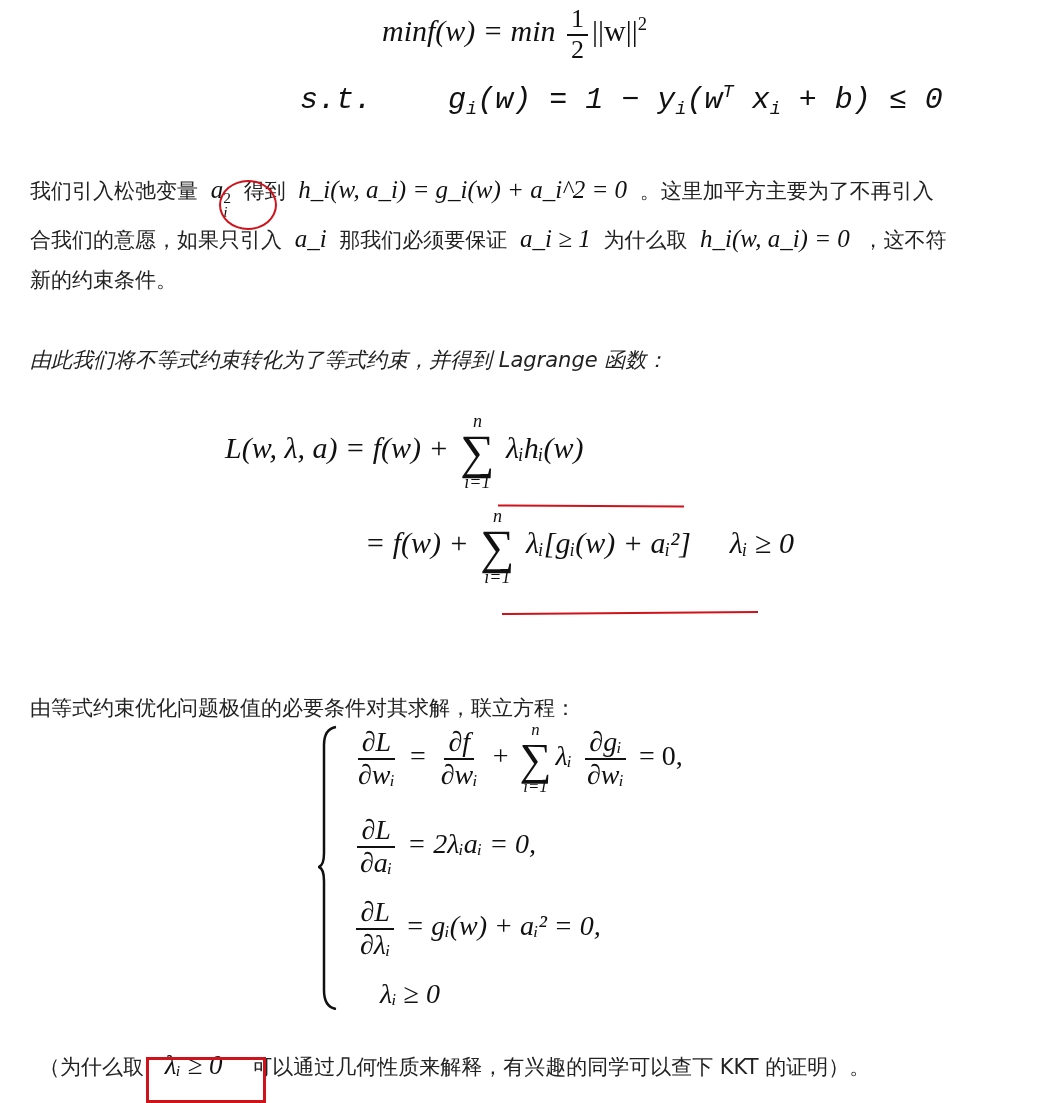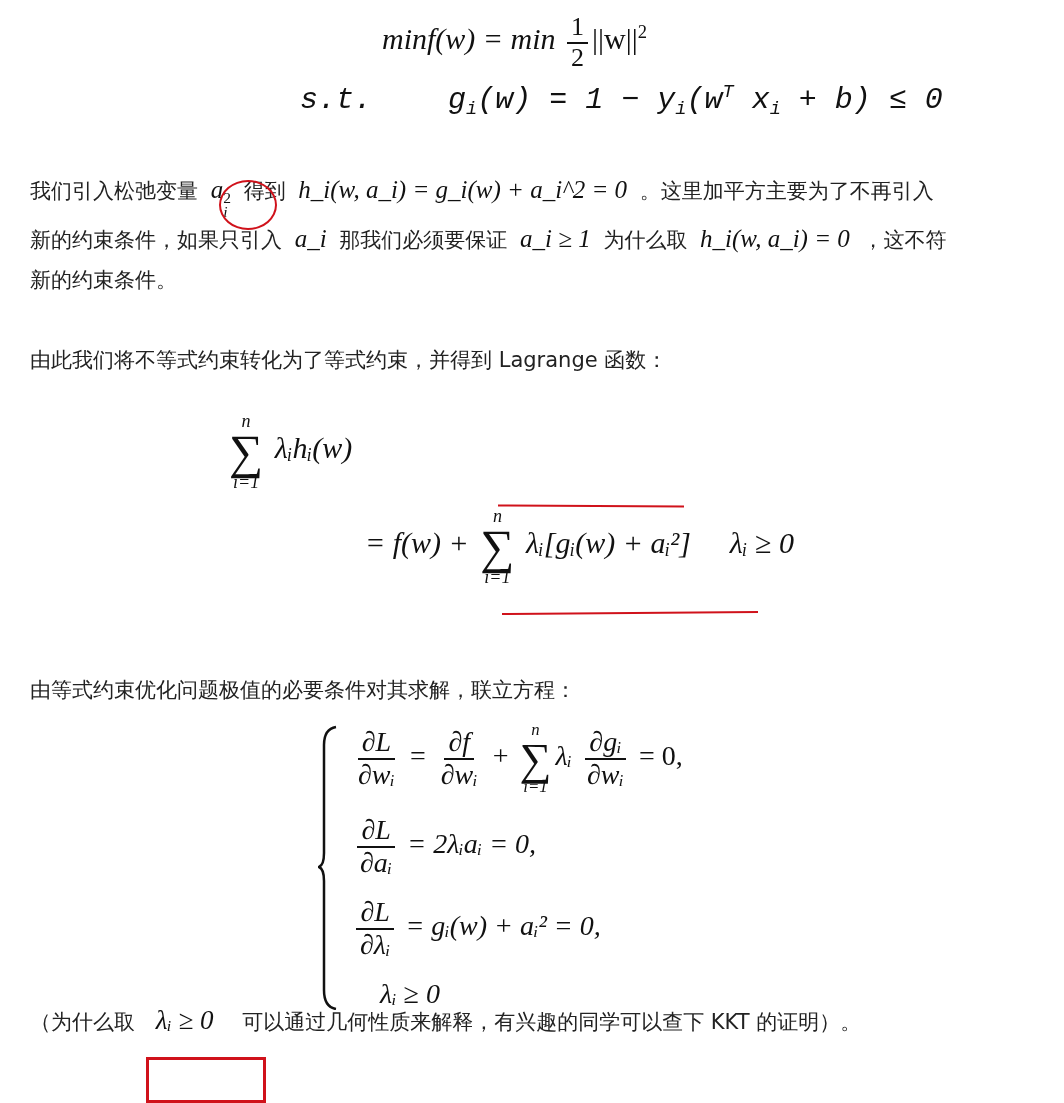--- a/index.html
+++ b/index.html
@@ -20,21 +20,21 @@
   .sum .lim { font-size: 0.6em; line-height: 1em; }
   .inline-math { font-family: "Liberation Serif", "DejaVu Serif", serif; font-style: italic; font-size: 25px; color: #111; margin: 0 6px; }
   .red-circle { position: absolute; border: 2px solid #d0121b; border-radius: 50%; }
   .red-line { position: absolute; height: 2px; background: #d0121b; }
   .red-box { position: absolute; border: 3px solid #d0121b; }
   .brace { position: absolute; left: 318px; top: 725px; width: 20px; height: 285px; }
 </style>
 </head>
 <body>
 
-<div class="eq math" style="left:382px; top:13px;">
+<div class="eq math" style="left:382px; top:5px;">
   <span>minf(w) = min</span>
   <span class="frac rm" style="font-size:26px;">
     <span class="num">1</span>
     <span class="den">2</span>
   </span><span class="rm">||w||</span><span class="sup rm">2</span>
 </div>
 
 <div class="eq math" style="left:300px; top:82px;font-family:Liberation Mono, monospace;">
   <span>s.t.</span>
   <span style="display:inline-block;width:40px;"></span>
@@ -46,35 +46,36 @@
     <span>我们引入松弛变量</span>
     <span class="inline-math"><span>a</span><span class="supsub rm">
           <span>2</span>
           <span style="font-style:italic">i</span>
         </span></span>
     <span>得到</span>
     <span class="inline-math">h_i(w, a_i) = g_i(w) + a_i^2 = 0</span>
     <span>。这里加平方主要为了不再引入</span>
   </div>
   <div>
-    <span>新的约束条件，如果只引入</span>
+    <span>合我们的意愿，如果只引入</span>
     <span class="inline-math">a_i</span>
     <span>那我们必须要保证</span>
     <span class="inline-math">a_i ≥ 1</span>
     <span>为什么取</span>
     <span class="inline-math">h_i(w, a_i) = 0</span>
     <span>，这不符</span>
   </div>
   <div>新的约束条件。</div>
 </div>
 <div class="red-circle" style="left:219px; top:180px; width:54px; height:46px;"></div>
 
-<div class="para" style="top:340px;">由此我们将不等式约束转化为了等式约束，并得到 Lagrange 函数：</div>
+<div class="para" style="top:340px;font-style:italic;">由此我们将不等式约束转化为了等式约束，并得到 Lagrange 函数：</div>
 
 <div class="eq math" style="left:225px; top:412px;">
+  <span>L(w, λ, a) = f(w) +</span>
   <span class="sum">
       <span class="lim">n</span>
       <span class="big">∑</span>
       <span class="lim">i=1</span>
     </span>
   <span>λᵢhᵢ(w)</span>
 </div>
 <div class="red-line" style="left:498px; top:505px; width:186px; transform:rotate(0.3deg);"></div>
 
 <div class="eq math" style="left:365px; top:507px;">
@@ -83,21 +84,21 @@
       <span class="lim">n</span>
       <span class="big">∑</span>
       <span class="lim">i=1</span>
     </span>
   <span>λᵢ[gᵢ(w) + aᵢ²]</span>
   <span style="display:inline-block;width:24px;"></span>
   <span>λᵢ ≥ 0</span>
 </div>
 <div class="red-line" style="left:502px; top:612px; width:256px; transform:rotate(-0.5deg);"></div>
 
-<div class="para" style="top:670px;">由等式约束优化问题极值的必要条件对其求解，联立方程：</div>
+<div class="para" style="top:688px;">由等式约束优化问题极值的必要条件对其求解，联立方程：</div>
 
 <svg class="brace" viewBox="0 0 20 285" preserveAspectRatio="none">
   <path d="M18 2 Q6 4 6 20 L6 128 Q6 140 1 142 Q6 144 6 156 L6 265 Q6 282 18 284" fill="none" stroke="#111" stroke-width="2.5"></path>
 </svg>
 
 <div class="eq math" style="left:350px; top:722px; font-size:28px;">
   <span class="frac">
       <span class="num">∂L</span>
       <span class="den">∂wᵢ</span>
     </span>
@@ -132,18 +133,18 @@
       <span class="num">∂L</span>
       <span class="den">∂λᵢ</span>
     </span>
   <span>= gᵢ(w) + aᵢ² = 0,</span>
 </div>
 
 <div class="eq math" style="left:380px; top:978px; font-size:28px;">
   <span>λᵢ ≥ 0</span>
 </div>
 
-<div class="para" style="top:1000px;">
+<div class="para" style="top:1045px;margin-left:9px;">
   <span>（为什么取</span>
   <span class="inline-math" style="margin:0 22px 0 14px;font-size:27px;">λᵢ ≥ 0</span>
   <span>可以通过几何性质来解释，有兴趣的同学可以查下 KKT 的证明）。</span>
 </div>
 <div class="red-box" style="left:146px; top:1057px; width:114px; height:40px;"></div>
 
 </body></html>

